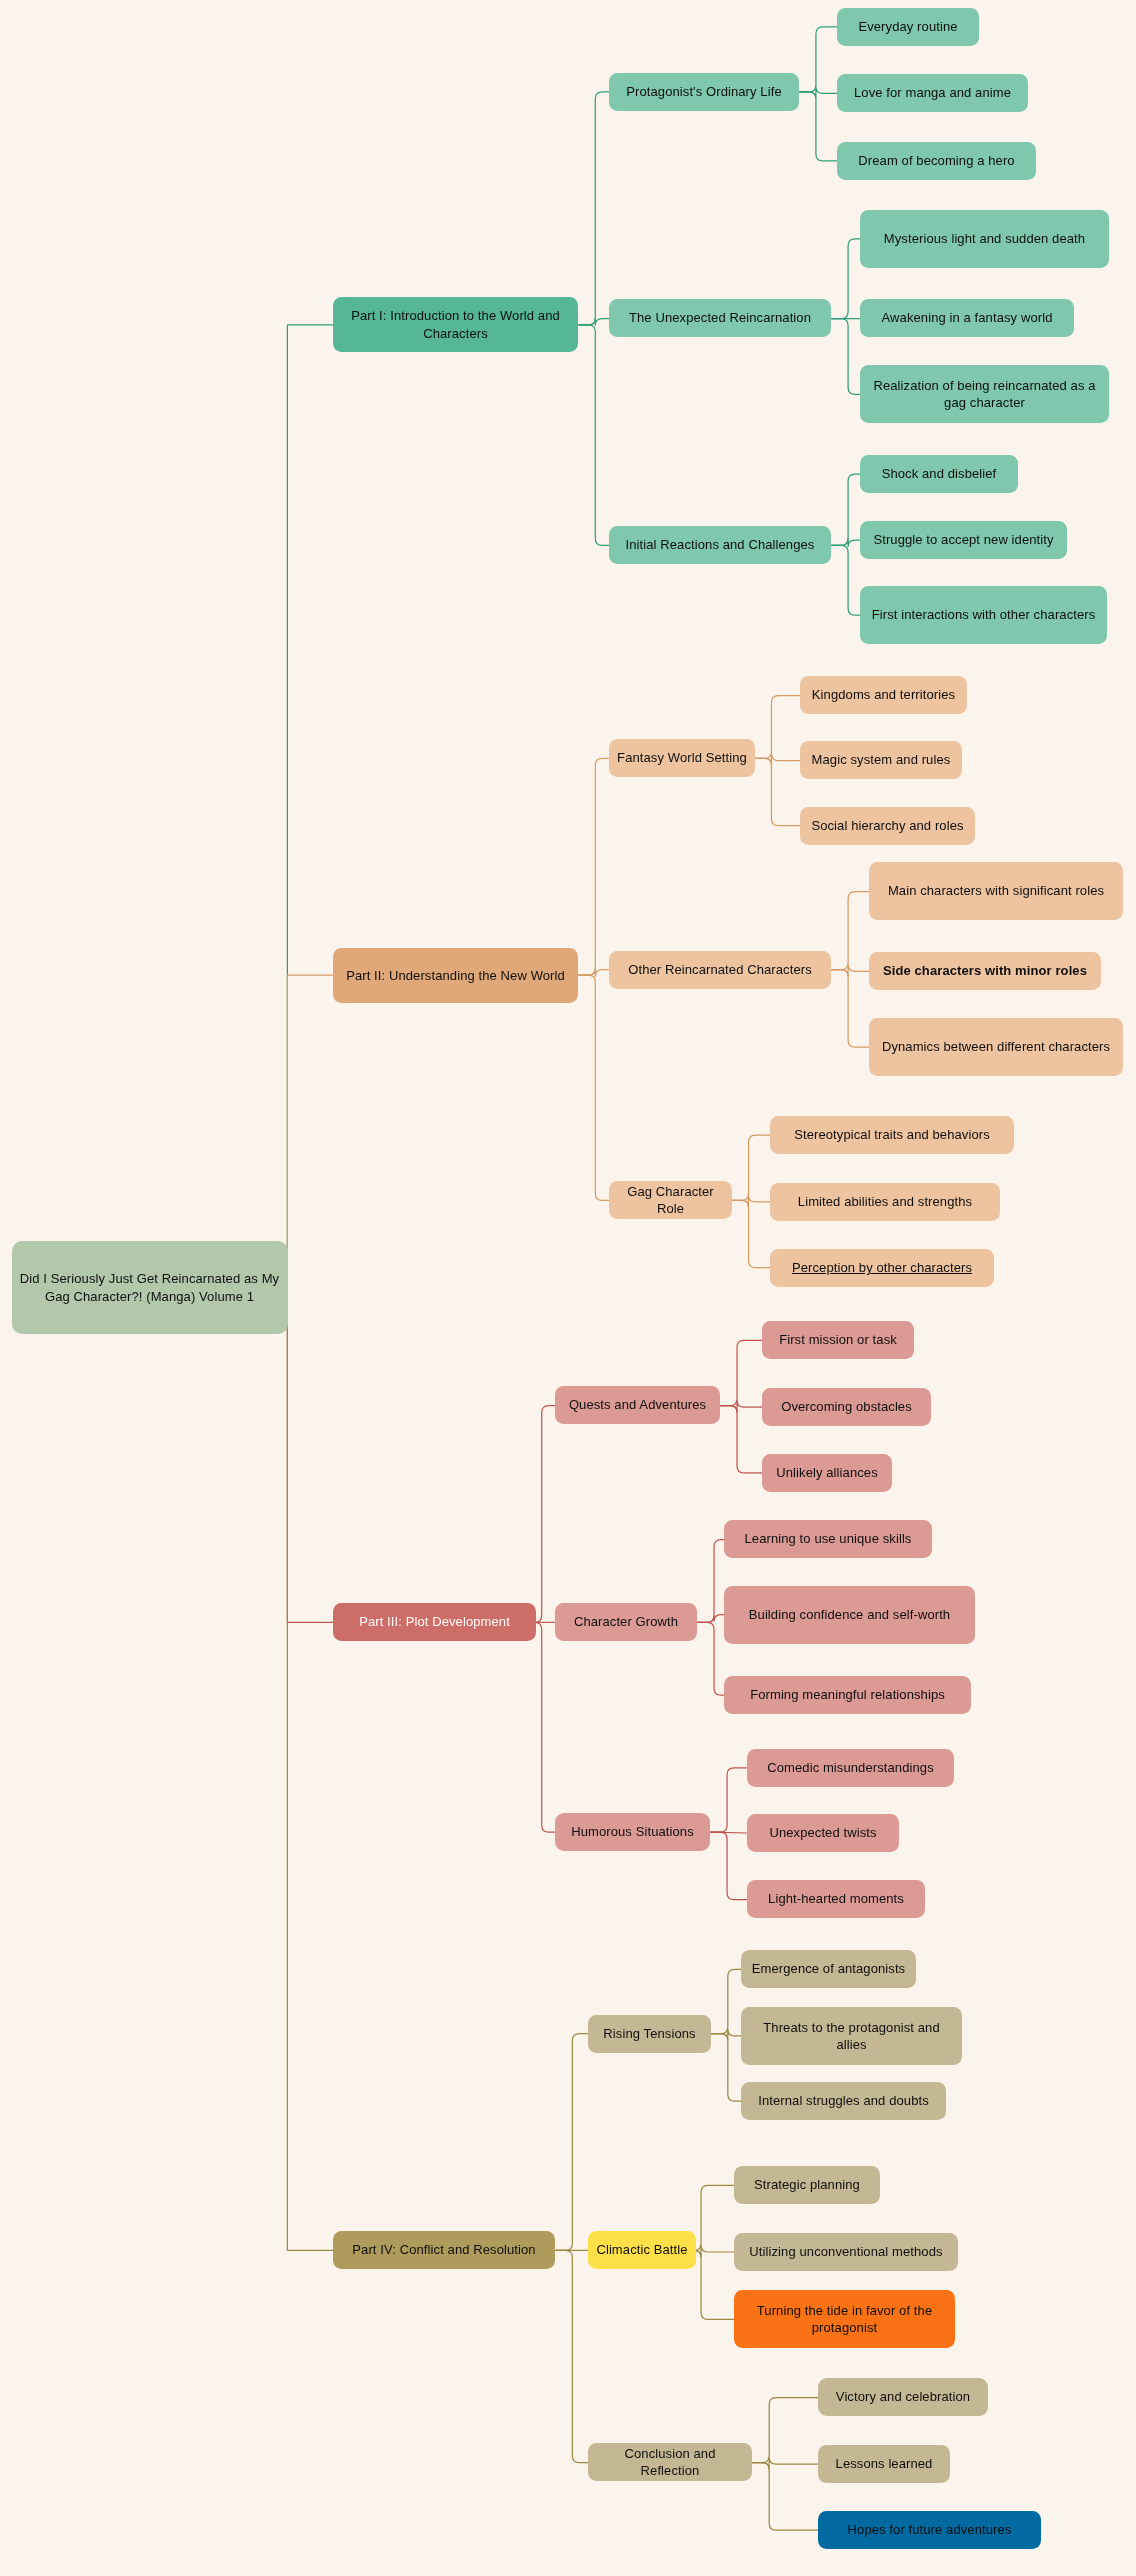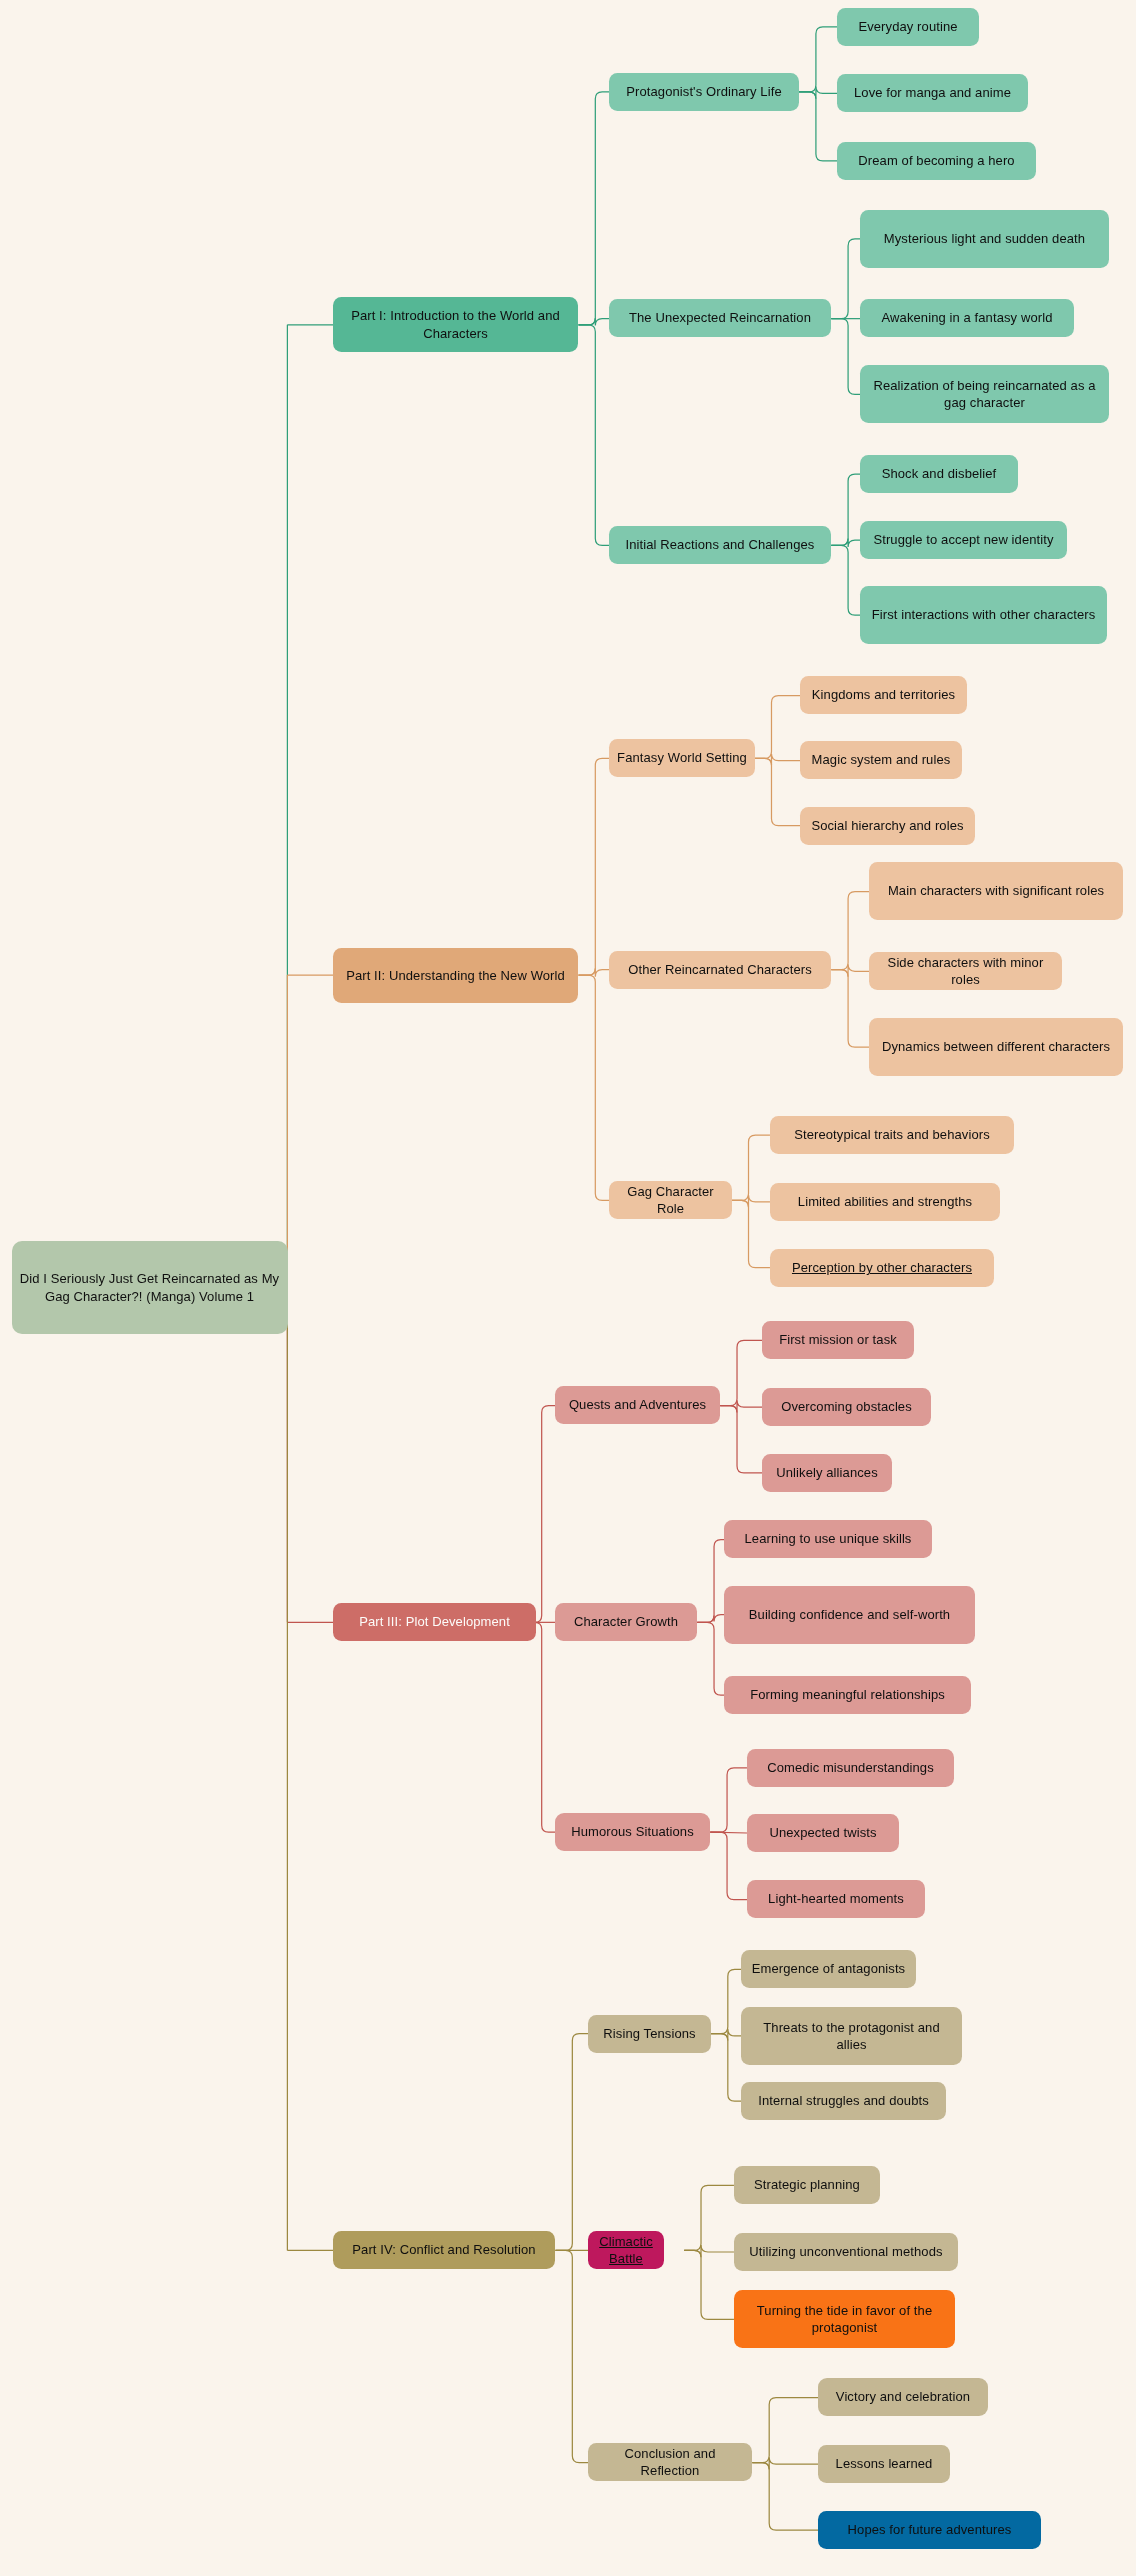--- a/index.html
+++ b/index.html
@@ -164,21 +164,21 @@
       </div>
       <div class="node lvl3" style="left: 800px; top: 807px; width: 175px; height: 38px; background: rgb(237, 195, 160);">
         <span>Social hierarchy and roles</span>
       </div>
       <div class="node lvl2" style="left: 609px; top: 951px; width: 222px; height: 38px; background: rgb(237, 195, 160);">
         <span>Other Reincarnated Characters</span>
       </div>
       <div class="node lvl3" style="left: 869px; top: 862px; width: 254px; height: 58px; background: rgb(237, 195, 160);">
         <span>Main characters with significant roles</span>
       </div>
-      <div class="node lvl3" style="left: 869px; top: 952px; width: 193px; height: 38px; background: rgb(237, 195, 160);">
+      <div class="node lvl3" style="left: 869px; top: 952px; width: 232px; height: 38px; background: rgb(237, 195, 160); font-weight: bold;">
         <span>Side characters with minor roles</span>
       </div>
       <div class="node lvl3" style="left: 869px; top: 1018px; width: 254px; height: 58px; background: rgb(237, 195, 160);">
         <span>Dynamics between different characters</span>
       </div>
       <div class="node lvl2" style="left: 609px; top: 1181px; width: 123px; height: 38px; background: rgb(237, 195, 160);">
         <span>Gag Character Role</span>
       </div>
       <div class="node lvl3" style="left: 770px; top: 1116px; width: 244px; height: 38px; background: rgb(237, 195, 160);">
         <span>Stereotypical traits and behaviors</span>
@@ -236,21 +236,21 @@
       </div>
       <div class="node lvl3" style="left: 741px; top: 1950px; width: 175px; height: 38px; background: rgb(196, 183, 147);">
         <span>Emergence of antagonists</span>
       </div>
       <div class="node lvl3" style="left: 741px; top: 2007px; width: 221px; height: 58px; background: rgb(196, 183, 147);">
         <span>Threats to the protagonist and allies</span>
       </div>
       <div class="node lvl3" style="left: 741px; top: 2082px; width: 205px; height: 38px; background: rgb(196, 183, 147);">
         <span>Internal struggles and doubts</span>
       </div>
-      <div class="node lvl2" style="left: 588px; top: 2231px; width: 76px; height: 38px; background: #be185d; text-decoration: underline;">
+      <div class="node lvl2" style="left: 588px; top: 2231px; width: 108px; height: 38px; background: #fde047;">
         <span>Climactic Battle</span>
       </div>
       <div class="node lvl3" style="left: 734px; top: 2166px; width: 146px; height: 38px; background: rgb(196, 183, 147);">
         <span>Strategic planning</span>
       </div>
       <div class="node lvl3" style="left: 734px; top: 2233px; width: 224px; height: 38px; background: rgb(196, 183, 147);">
         <span>Utilizing unconventional methods</span>
       </div>
       <div class="node lvl3" style="left: 734px; top: 2290px; width: 221px; height: 58px; background: #f97316;">
         <span>Turning the tide in favor of the protagonist</span>

